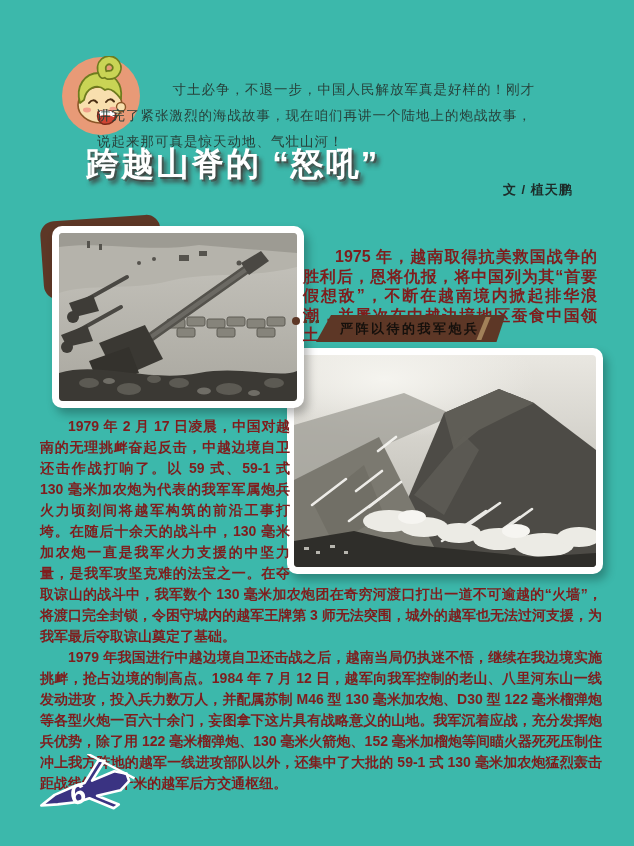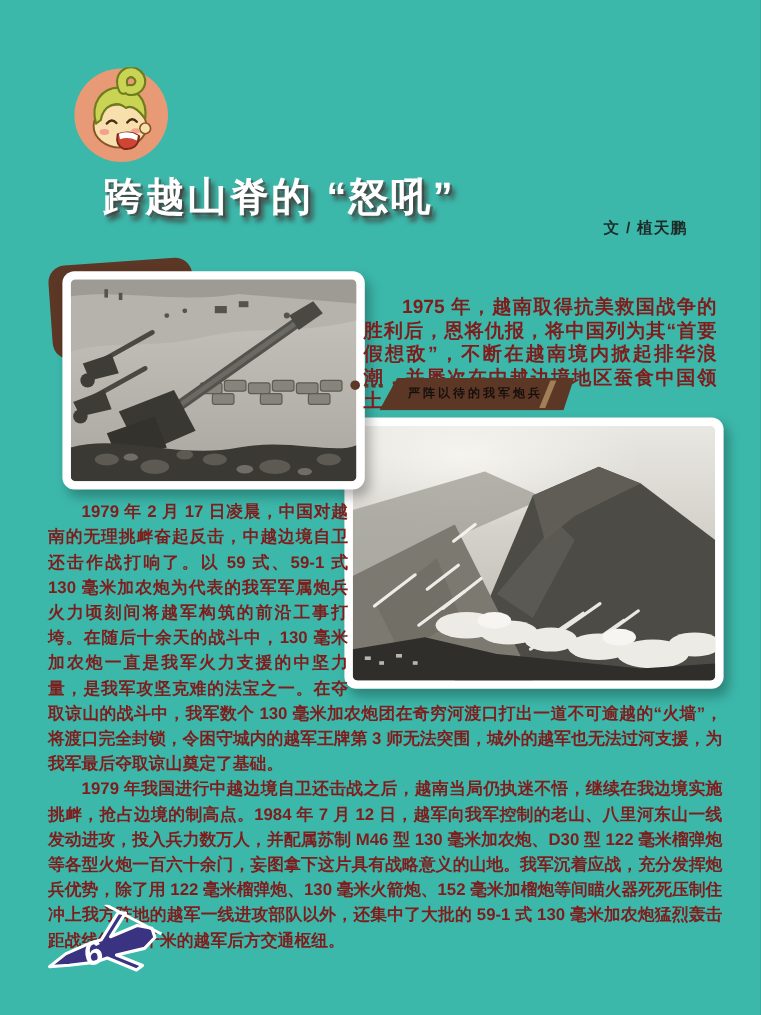--- a/index.html
+++ b/index.html
@@ -48,21 +48,21 @@
   }
   
   #leader{position:absolute;left:292px;top:317px;display:flex;align-items:center;z-index:5;}
   #leader .big-dot{width:8px;height:8px;border-radius:50%;background:#5d3726;margin-right:4px;}
   #leader .small-dot{width:3px;height:3px;background:#5d3726;margin-right:3px;}
   #banner{
     position:absolute;left:316px;top:315px;height:27px;z-index:5;
     background:#5d3726;color:#15100c;
     clip-path:polygon(15px 0,100% 0,calc(100% - 9px) 100%,0 100%);
     font-family:"DejaVu Serif","Liberation Serif",serif;
-    font-size:10px;font-weight:700;letter-spacing:2.5px;line-height:27px;
+    font-size:13px;font-weight:700;letter-spacing:2.5px;line-height:27px;
     padding:0 26px 0 24px;
   }
   #banner .slash{
     position:absolute;right:20px;top:2px;width:5px;height:23px;
     background:#a9885f;transform:skewX(-22deg);opacity:.9;
   }
   
   #bodytext{
     position:absolute;left:40px;top:416px;width:562px;z-index:4;
     font-size:14px;font-weight:700;line-height:21px;color:#7f1d1d;
@@ -88,20 +88,21 @@
       <path d="M42,18 C37,7 47,1 53,6 C59,11 55,20 47,19" fill="none" stroke="#c9d455" stroke-width="6.5" stroke-linecap="round"></path>
       <path d="M28,47 q4,-5 8,-0.5" fill="none" stroke="#4a2f14" stroke-width="2" stroke-linecap="round"></path>
       <path d="M45,46 q4,-5 8,-0.5" fill="none" stroke="#4a2f14" stroke-width="2" stroke-linecap="round"></path>
       <ellipse cx="26" cy="54" rx="4" ry="2.4" fill="#f1a18c"></ellipse>
       <ellipse cx="52" cy="53" rx="3.6" ry="2.2" fill="#f1a18c"></ellipse>
       <path d="M37,56 q10,-4 18,1.5 q-1,12 -13,10.5 q-7,-3 -5,-12 z" fill="#cf4433" stroke="#7a2a1a" stroke-width="1.5"></path>
       <path d="M38,55.5 q9,-3 16,1.5 l-1,4 q-7,-3.5 -14,-1 z" fill="#ffffff"></path>
     </svg>
   </div>
 
+  <p id="intro">寸土必争，不退一步，中国人民解放军真是好样的！刚才讲完了紧张激烈的海战故事，现在咱们再讲一个陆地上的炮战故事，说起来那可真是惊天动地、气壮山河！</p>
 
   <div id="title">跨越山脊的 “怒吼”</div>
   <div id="byline">文 / 植天鹏</div>
 
   <div id="photo1-decor"></div>
 
   <div id="photo2" class="photo">
     <svg width="302" height="212" viewBox="0 0 302 212" preserveAspectRatio="none">
       <defs>
         <linearGradient id="sky2" x1="0" y1="0" x2="0" y2="1">

